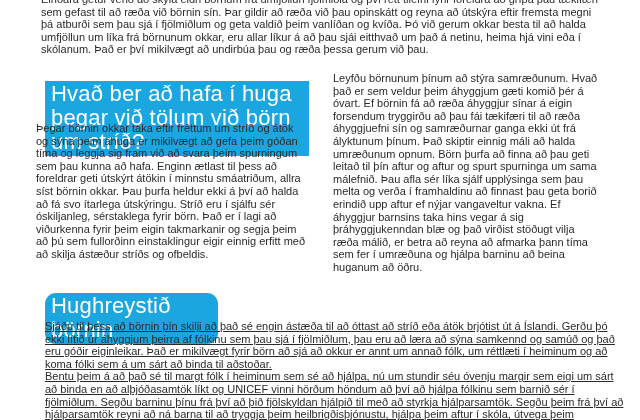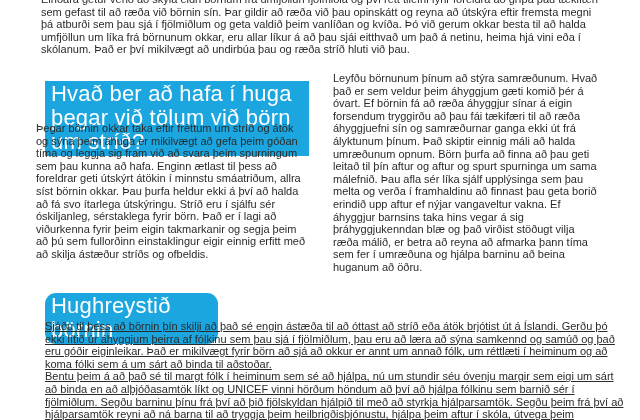--- a/index.html
+++ b/index.html
@@ -23,21 +23,21 @@
     .bottom .p + .p { margin-top: 0; }
   </style>
 </head>
 <body>
 
 <div class="intro">
   <p class="p">Einðara getur verið að skýla eldri börnum frá umfjöllun fjölmiðla og því rétt tilefni fyrir foreldra að grípa þau tækifæri</p>
   <p class="p">sem gefast til að ræða við börnin sín.  Þar gildir að ræða við þau opinskátt og reyna að útskýra eftir fremsta megni</p>
   <p class="p">þá atburði sem þau sjá í fjölmiðlum og geta valdið þeim vanlíðan og kvíða. Þó við gerum okkar besta til að halda</p>
   <p class="p">umfjöllun um líka frá börnunum okkar, eru allar líkur á að þau sjái eitthvað um það á netinu, heima hjá vini eða í</p>
-  <p class="p">skólanum.  Það er því mikilvægt að undirbúa þau og ræða stríð hluti við þau.</p>
+  <p class="p">skólanum.  Það er því mikilvægt að undirbúa þau og ræða þessa gerum við þau.</p>
 </div>
 
 <h2 class="heading h1">Hvað ber að hafa í huga þegar við tölum við börn um stríð?</h2>
 
 <div class="col-left">
   <p class="p">Þegar börnin okkar taka eftir fréttum um stríð og átök og sýna þeim áhuga er mikilvægt að gefa þeim góðan tíma og leggja sig fram við að svara þeim spurningum sem þau kunna að hafa. Enginn ætlast til þess að foreldrar geti útskýrt átökin í minnstu smáatriðum, allra síst börnin okkar. Þau þurfa heldur ekki á því að halda að fá svo ítarlega útskýringu. Stríð eru í sjálfu sér óskiljanleg, sérstaklega fyrir börn. Það er í lagi að viðurkenna fyrir þeim eigin takmarkanir og segja þeim að þú sem fullorðinn einstaklingur eigir einnig erfitt með að skilja ástæður stríðs og ofbeldis.</p>
 </div>
 
 <div class="col-right">
   <p class="p">Leyfðu börnunum þínum að stýra samræðunum. Hvað það er sem veldur þeim áhyggjum gæti komið þér á óvart.  Ef börnin fá að ræða áhyggjur sínar á eigin forsendum tryggirðu að þau fái tækifæri til að ræða áhyggjuefni sín og samræðurnar ganga ekki út frá ályktunum þínum.  Það skiptir einnig máli að halda umræðunum opnum.  Börn þurfa að finna að þau geti leitað til þín aftur og aftur og spurt spurninga um sama málefnið. Þau afla sér líka sjálf upplýsinga sem þau melta og verða í framhaldinu að finnast þau geta borið erindið upp aftur ef nýjar vangaveltur vakna. Ef áhyggjur barnsins taka hins vegar á sig þráhyggjukenndan blæ og það virðist stöðugt vilja ræða málið, er betra að reyna að afmarka þann tíma sem fer í umræðuna og hjálpa barninu að beina huganum að öðru.</p>

